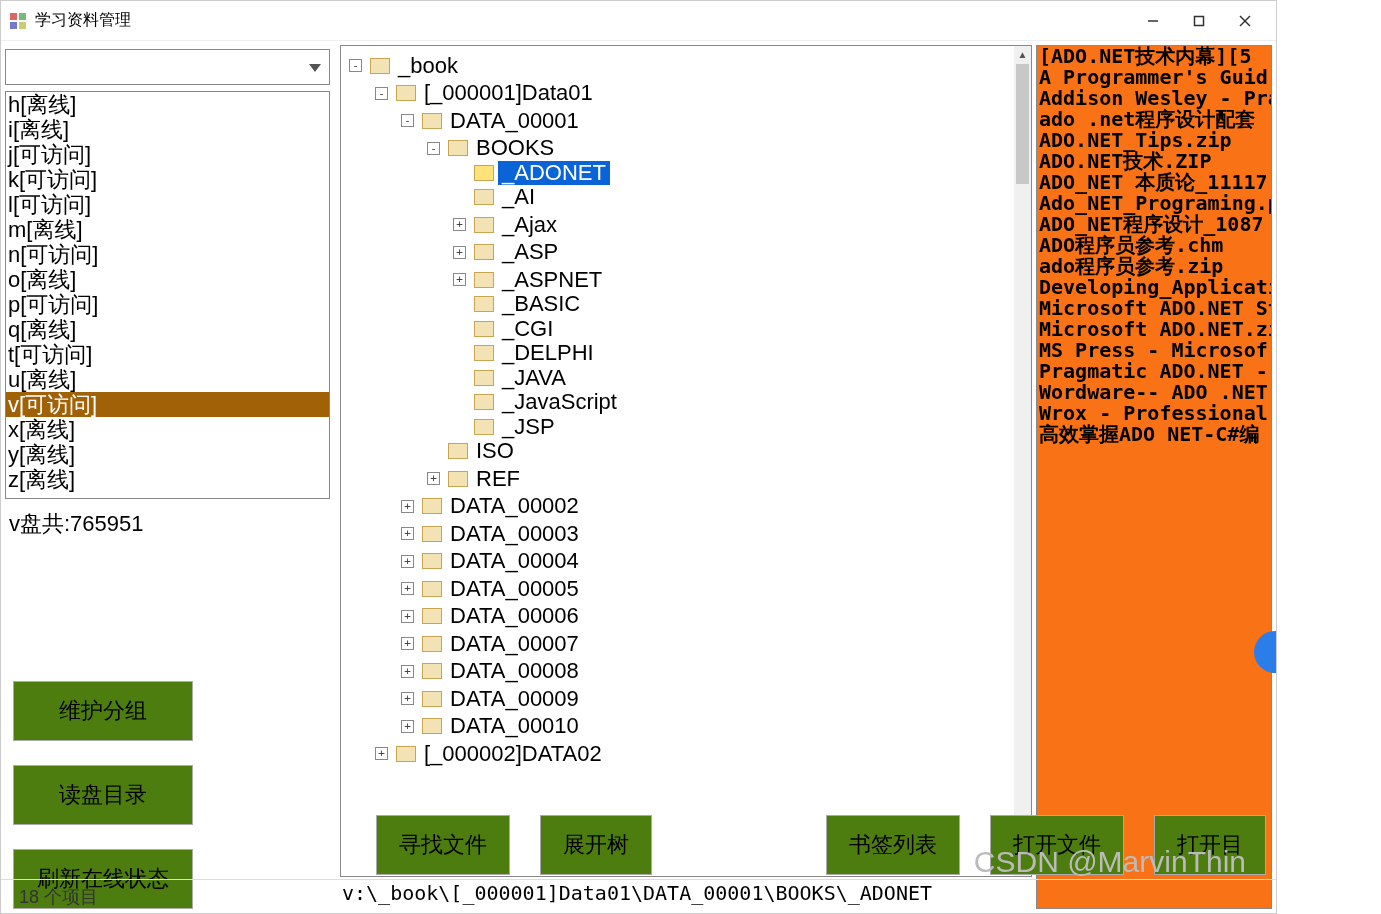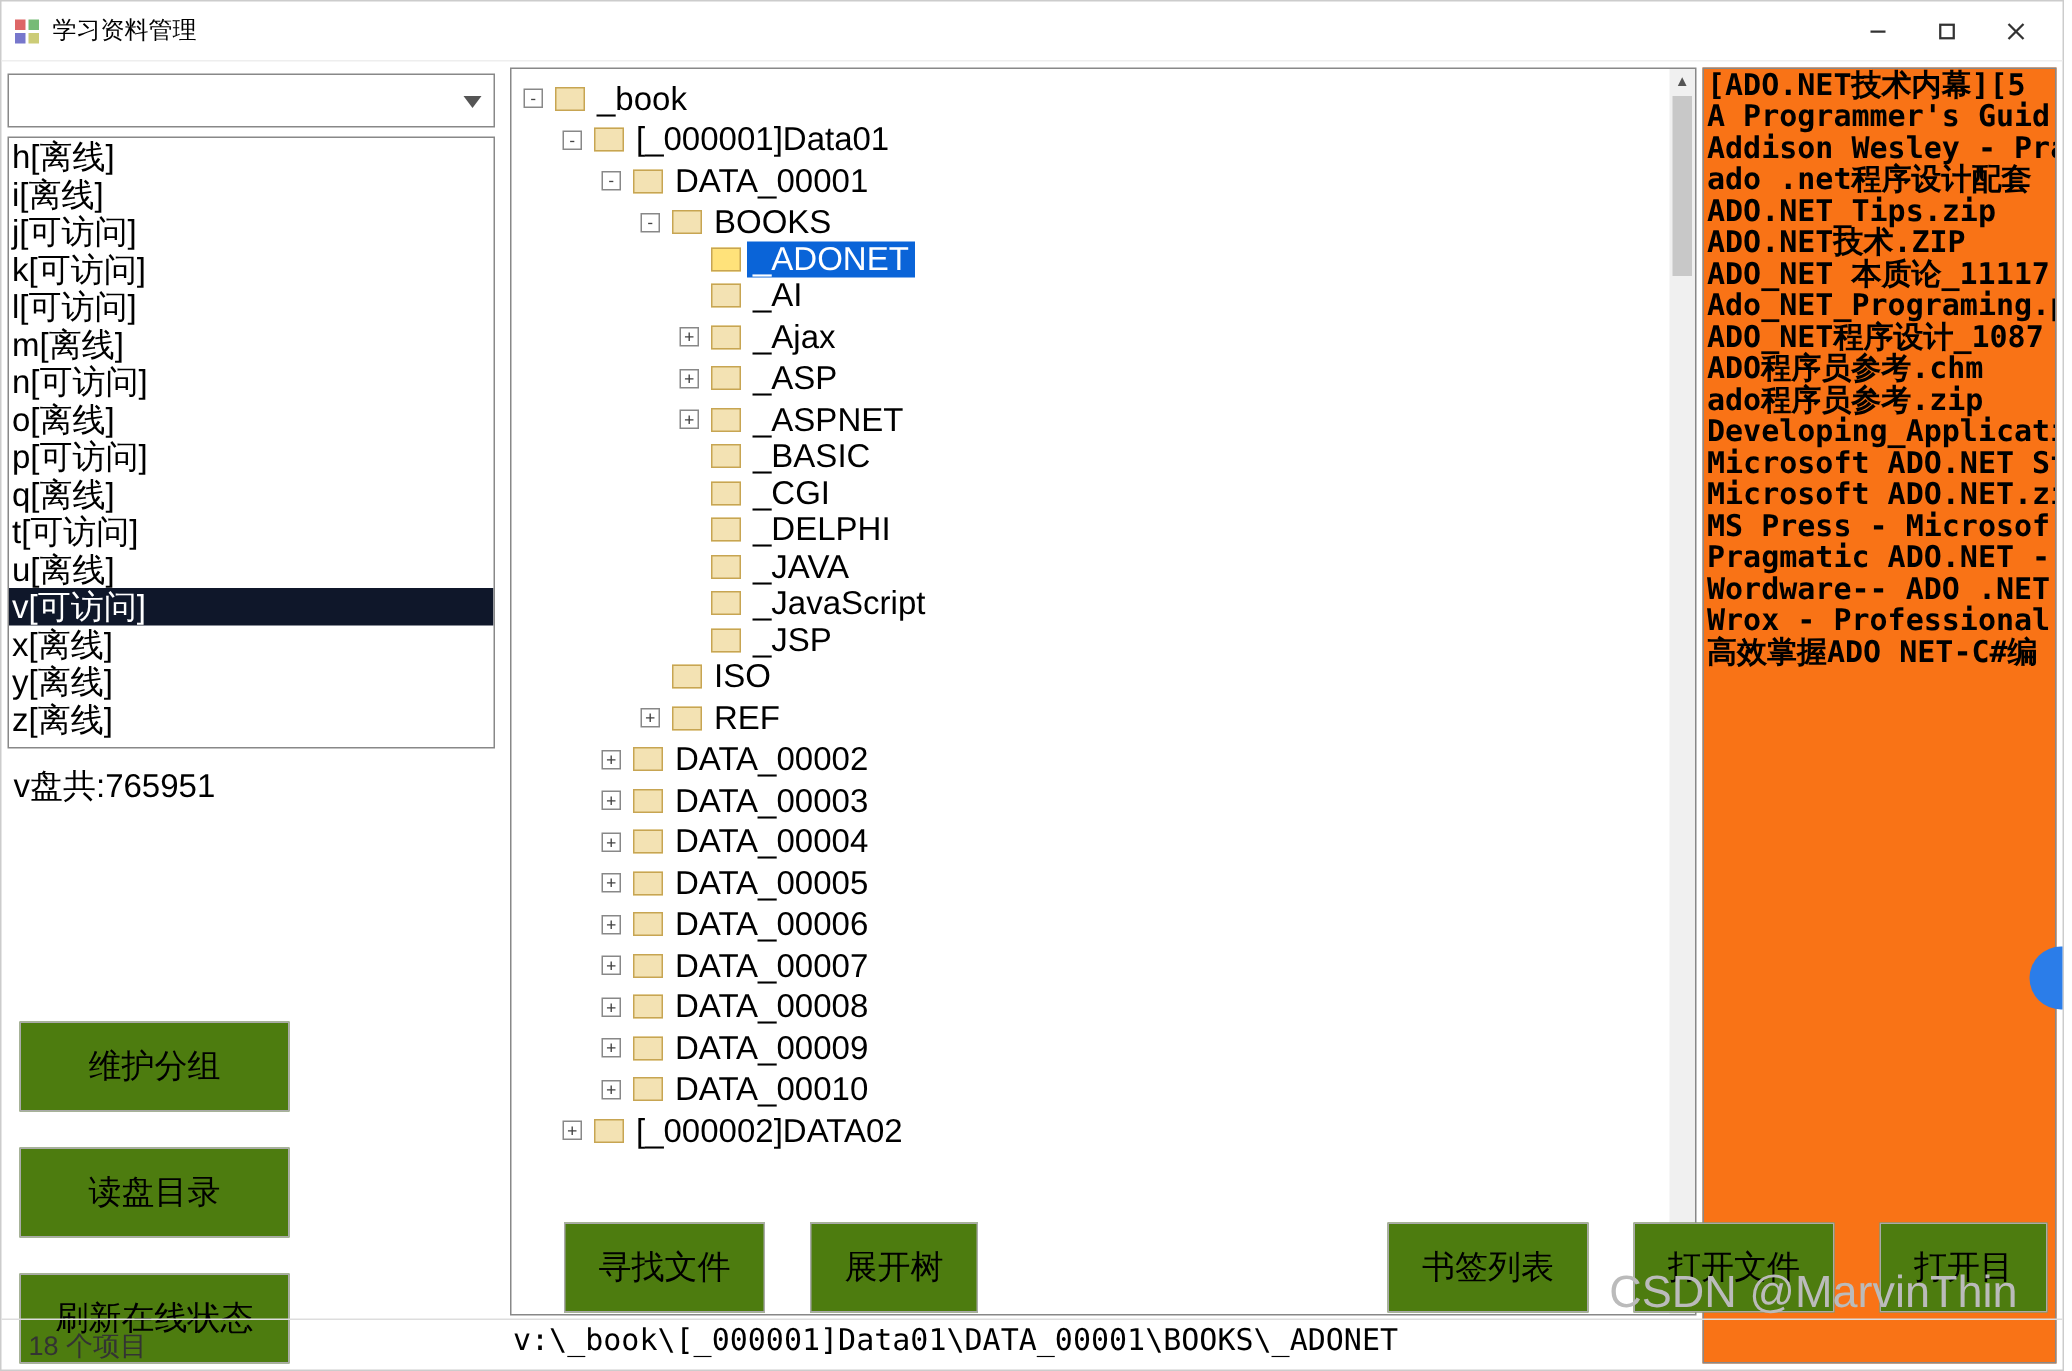--- a/index.html
+++ b/index.html
@@ -1,34 +1,34 @@
 <!DOCTYPE html>
 <html><head>
 <meta charset="utf-8">
 <style>
   * { box-sizing: border-box; }
   html, body { margin: 0; padding: 0; height: 100%; font-family: "SimSun", "Microsoft YaHei", sans-serif; font-size: 20px; background: #fff; overflow: hidden; }
-  .window { width: 1376px; height: 914px; display: flex; flex-direction: column; border: 1px solid #ccc; position: relative; }
+  .window { width: 1277px; height: 914px; display: flex; flex-direction: column; border: 1px solid #ccc; position: relative; }
   .titlebar { height: 40px; display: flex; align-items: center; padding: 0 8px; border-bottom: 1px solid #eee; }
   .titlebar .app-icon { width: 18px; height: 18px; margin-right: 8px; display: flex; flex-wrap: wrap; }
   .app-icon span { width: 7px; height: 7px; margin: 1px; }
   .app-icon .r { background: #d66; }
   .app-icon .g { background: #7b7; }
   .app-icon .b { background: #77c; }
   .app-icon .y { background: #cc7; }
   .titlebar .title { font-size: 16px; }
   .win-controls { margin-left: auto; display: flex; }
   .win-controls .ctl { width: 46px; height: 30px; display: flex; align-items: center; justify-content: center; font-size: 14px; cursor: pointer; }
   .body { flex: 1; display: flex; min-height: 0; }
   .left-pane { width: 335px; display: flex; flex-direction: column; padding: 4px 4px 4px 2px; }
   .combo { height: 36px; border: 1px solid #888; margin: 4px 2px 6px 2px; position: relative; background: #fff; }
   .combo::after { content: ""; position: absolute; right: 8px; top: 14px; border-left: 6px solid transparent; border-right: 6px solid transparent; border-top: 8px solid #555; }
   .drive-list { flex: 0 0 auto; border: 1px solid #888; margin: 0 2px; height: 408px; overflow: hidden; line-height: 25px; font-size: 22px; }
   .drive-list .item { padding: 0 2px; white-space: nowrap; cursor: pointer; }
-  .drive-list .item.selected { background: #0f172a; color: #fff; }
+  .drive-list .item.selected { background: #a16207; color: #fff; }
   .disk-info { margin: 10px 6px; font-size: 22px; }
   .btn { border: 1px solid #aaa; background: #4d7c0f; padding: 14px 22px; font-size: 22px; cursor: pointer; display: inline-block; text-align: center; }
   .left-btns { margin-top: auto; padding-left: 10px; display: flex; flex-direction: column; gap: 24px; }
   .left-btns .btn { width: 180px; }
   .center-pane { flex: 1; display: flex; flex-direction: column; padding: 4px; min-width: 0; }
   .tree-wrap { flex: 1; border: 1px solid #888; position: relative; overflow: hidden; background: #fff; }
   .tree { position: absolute; inset: 0 18px 0 0; overflow: hidden; font-size: 22px; line-height: 24px; padding: 4px 0 0 8px; }
   .tree-scroll { position: absolute; right: 0; top: 0; bottom: 0; width: 17px; background: #f0f0f0; }
   .tree-scroll .thumb { position: absolute; left: 2px; right: 2px; top: 18px; height: 120px; background: #c8c8c8; }
   .tree-scroll .arrow { position: absolute; left: 0; right: 0; height: 17px; display: flex; align-items: center; justify-content: center; font-size: 10px; color: #555; }

